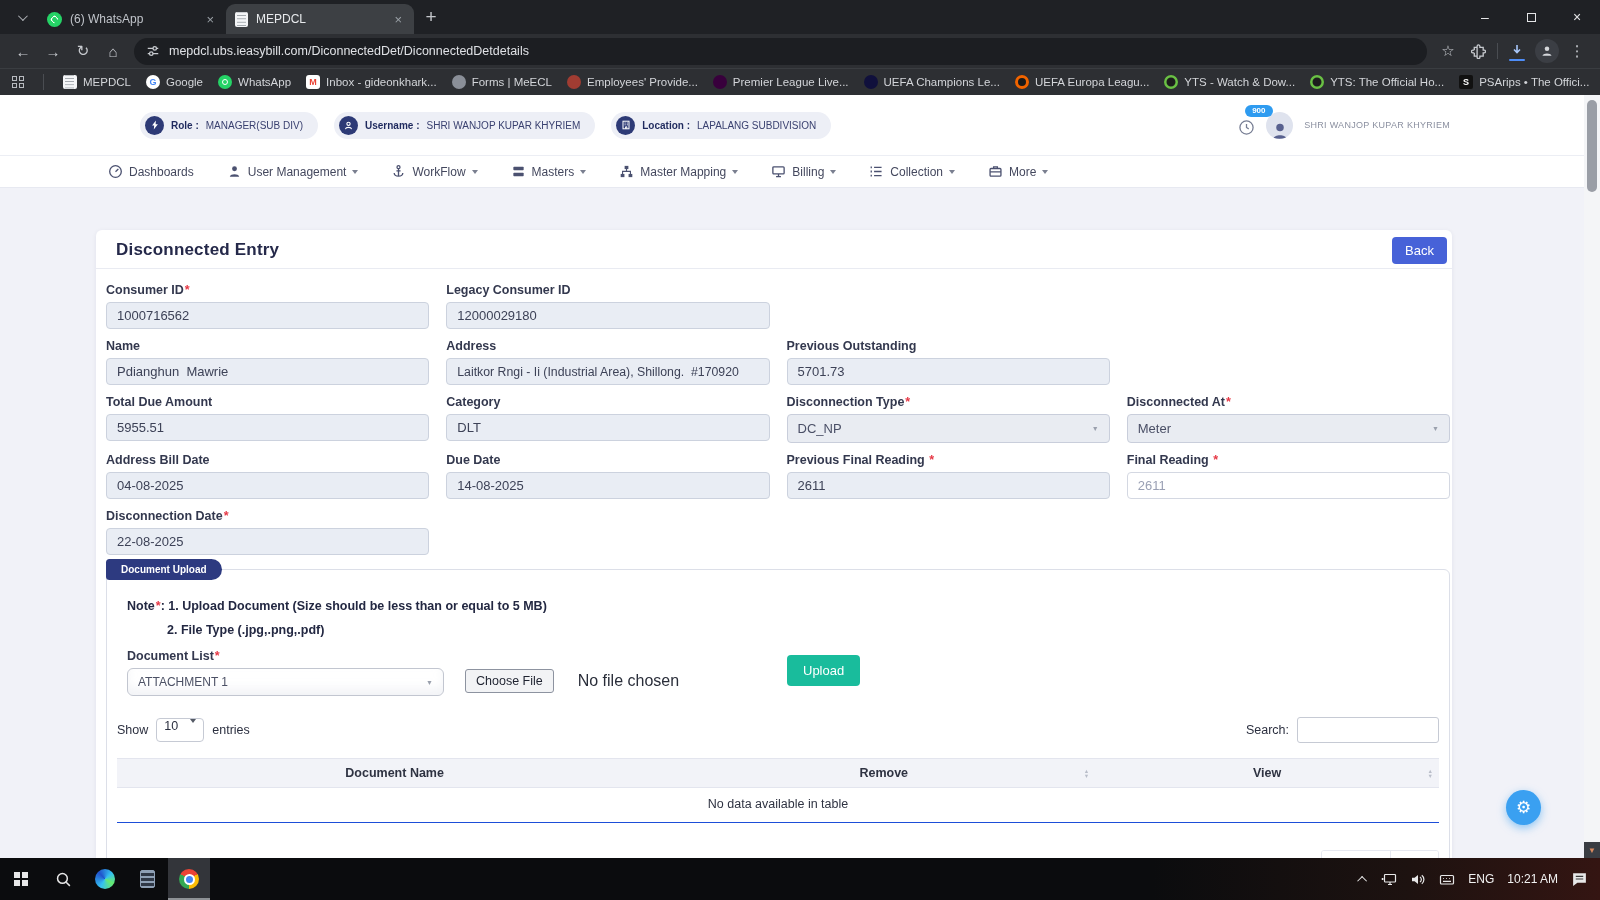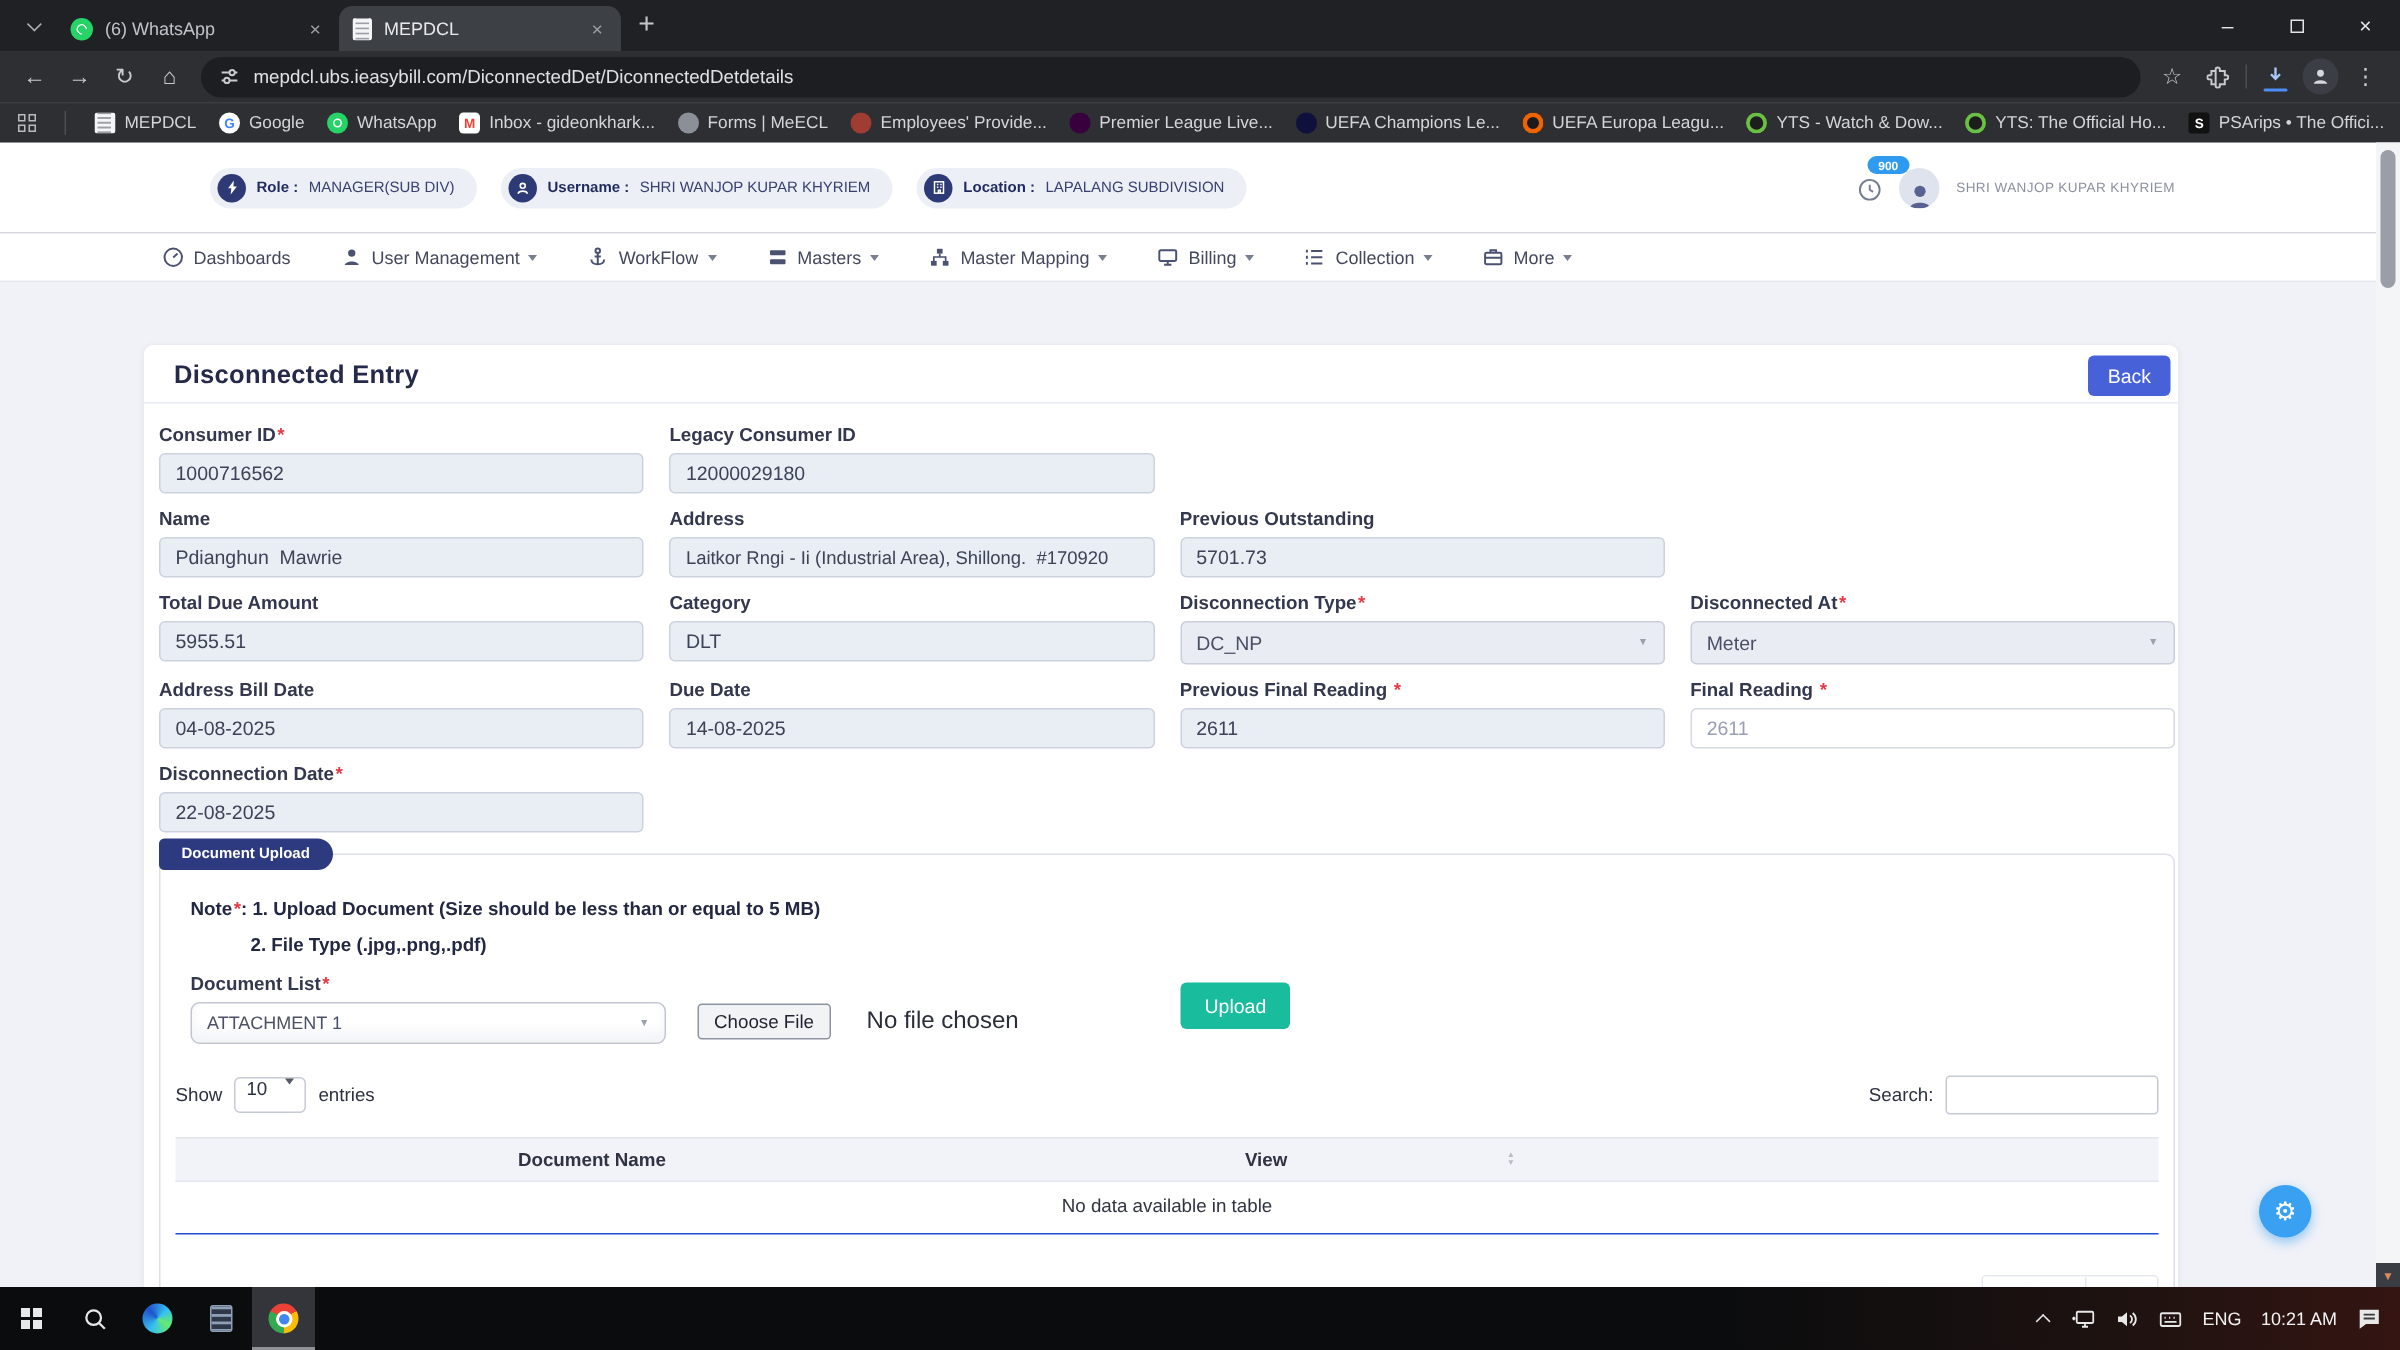--- a/index.html
+++ b/index.html
@@ -1,18 +1,18 @@
 <!DOCTYPE html>
 <html><head>
 <meta charset="utf-8">
 <style>
   * { box-sizing:border-box; }
   html,body { margin:0; padding:0; }
   body { width:1600px; height:900px; overflow:hidden; font-family:"Liberation Sans", sans-serif; }
-  .screen { position:relative; width:1600px; height:699px; background:#0f172a; }
+  .screen { position:relative; width:1600px; height:699px; background:#1d4ed8; }
 
   
   .tabstrip { height:34px; background:#1f2125; display:flex; align-items:flex-end; position:relative; }
   .tab-search { width:26px; height:26px; margin:0 4px 4px 8px; display:flex; align-items:center; justify-content:center; }
   .caret-dn { width:7px; height:7px; border-right:1.6px solid #aeb1b6; border-bottom:1.6px solid #aeb1b6; transform:rotate(45deg) translateY(-2px); }
   .tab { width:188px; height:30px; border-radius:9px 9px 0 0; display:flex; align-items:center; padding:0 9px; gap:8px; color:#c0c4ca; font-size:12px; }
   .tab.active { background:#3d4044; color:#e8eaed; }
   .tab-label { white-space:nowrap; overflow:hidden; text-overflow:ellipsis; flex:1; }
   .tab-close { font-size:13px; color:#9aa0a6; padding:0 3px; }
   .fav-wa { width:15px; height:15px; border-radius:50%; background:#25d366; position:relative; flex:none; }
@@ -478,20 +478,26 @@
           <span>entries</span>
           <span class="search-group">
             <span>Search:</span>
             <input class="search-input" style="">
           </span>
         </div>
 
         <div class="dtable">
           <div class="thead">
             <div class="th c1"><span>Document Name</span></div>
+            <div class="th c2"><span>Remove</span>
+              <span class="sort">
+                  <span>▲</span>
+                  <span>▼</span>
+                </span>
+            </div>
             <div class="th c3"><span>View</span>
               <span class="sort">
                   <span>▲</span>
                   <span>▼</span>
                 </span>
             </div>
           </div>
           <div class="tempty">No data available in table</div>
         </div>
 

